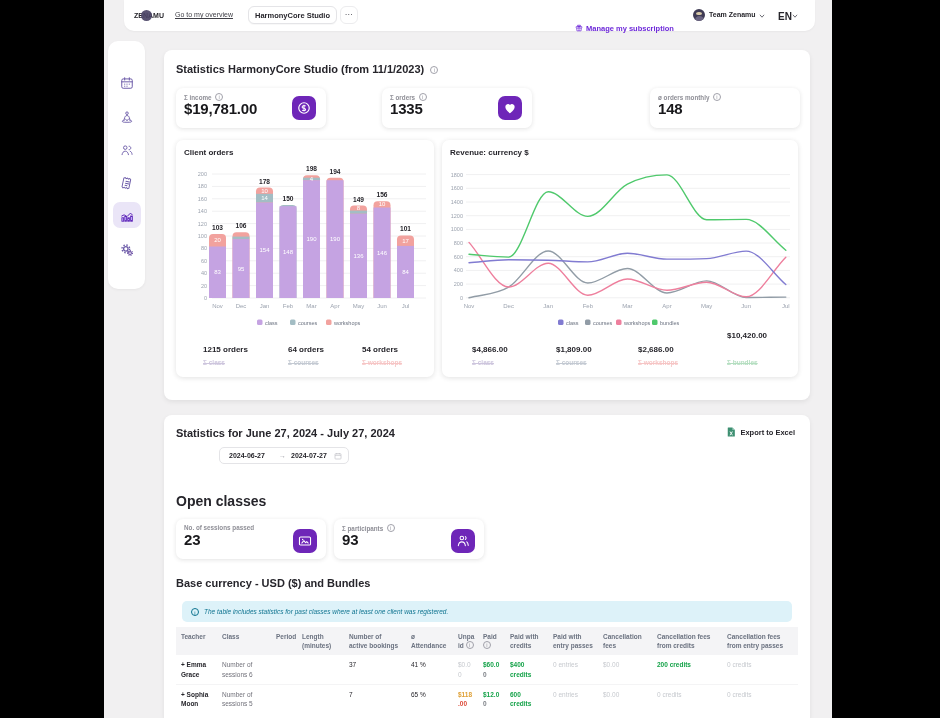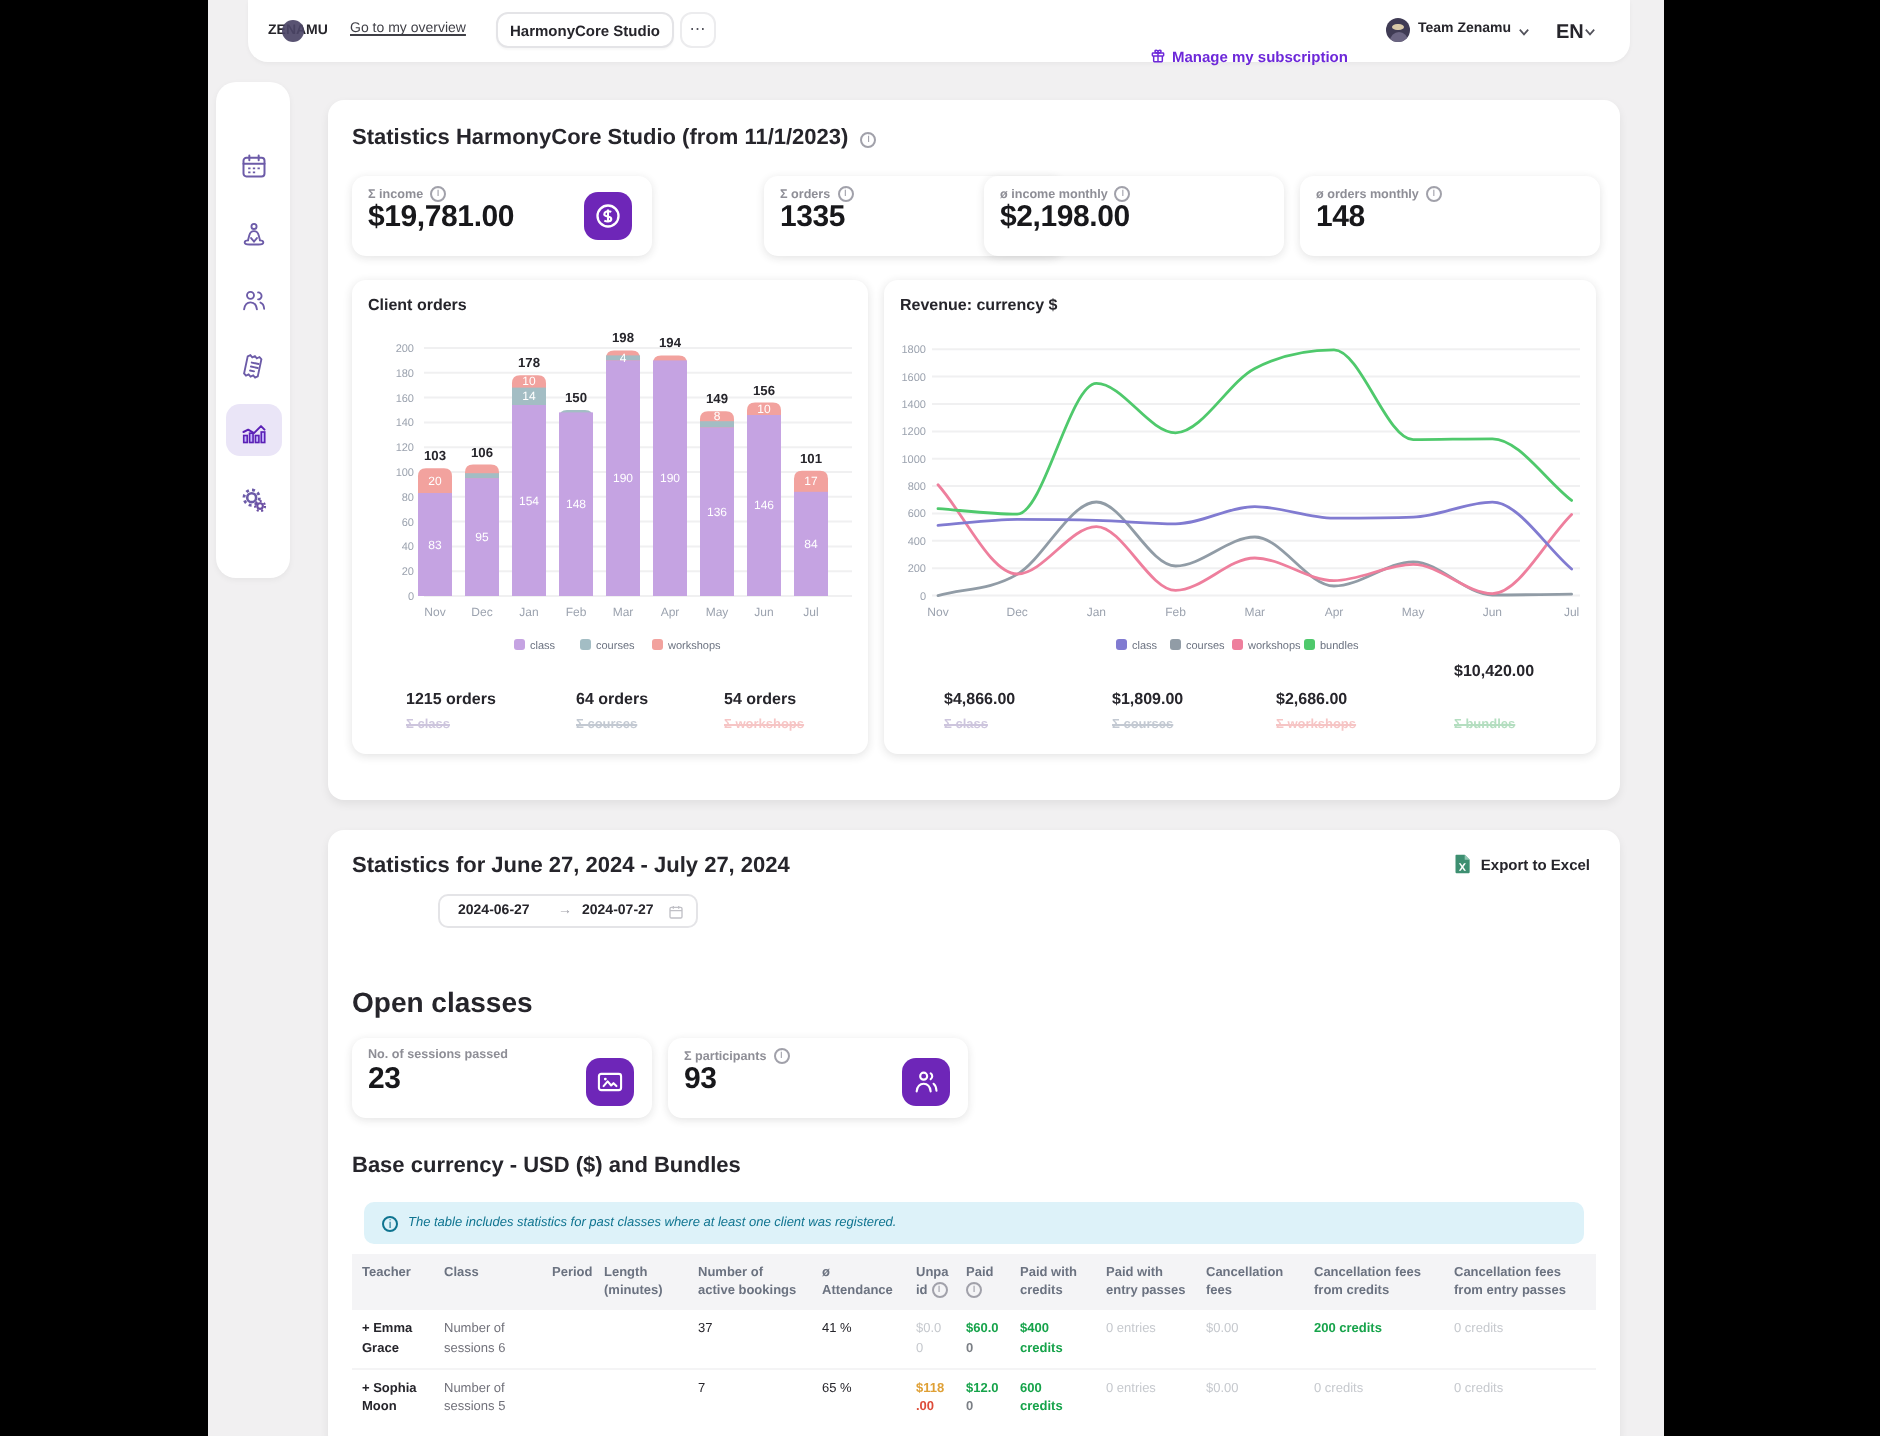--- a/index.html
+++ b/index.html
@@ -136,24 +136,20 @@
         </div>
     </div>
     <div class="sbox" style="left:170px;top:38px;margin-left:48px;">
       <div class="lb">Σ orders &nbsp;<span class="info-i">i</span></div>
         <div class="vl">1335</div>
       <div class="picon" style="left:116px;top:8px;">
           <svg width="14" height="14" viewBox="0 0 24 24" fill="#fff">
             <path d="M12 21s-8-5.2-8-11a4.6 4.6 0 018-3.2A4.6 4.6 0 0120 10c0 5.8-8 11-8 11z"></path>
           </svg>
         </div>
-    </div>
-    <div class="sbox" style="left:328px;top:38px;">
-      <div class="lb">ø income monthly &nbsp;<span class="info-i">i</span></div>
-        <div class="vl">$2,198.00</div>
     </div>
     <div class="sbox" style="left:486px;top:38px;">
       <div class="lb">ø orders monthly &nbsp;<span class="info-i">i</span></div>
         <div class="vl">148</div>
     </div>
 
     <div class="chartcard cc-l">
       <div class="ctitle">Client orders</div>
       <svg width="258" height="237" viewBox="0 0 258 237" style="position:absolute;left:0;top:0;">
           <line x1="36" y1="158.0" x2="250" y2="158.0" stroke="#f0f0f1" stroke-width="1"></line>

